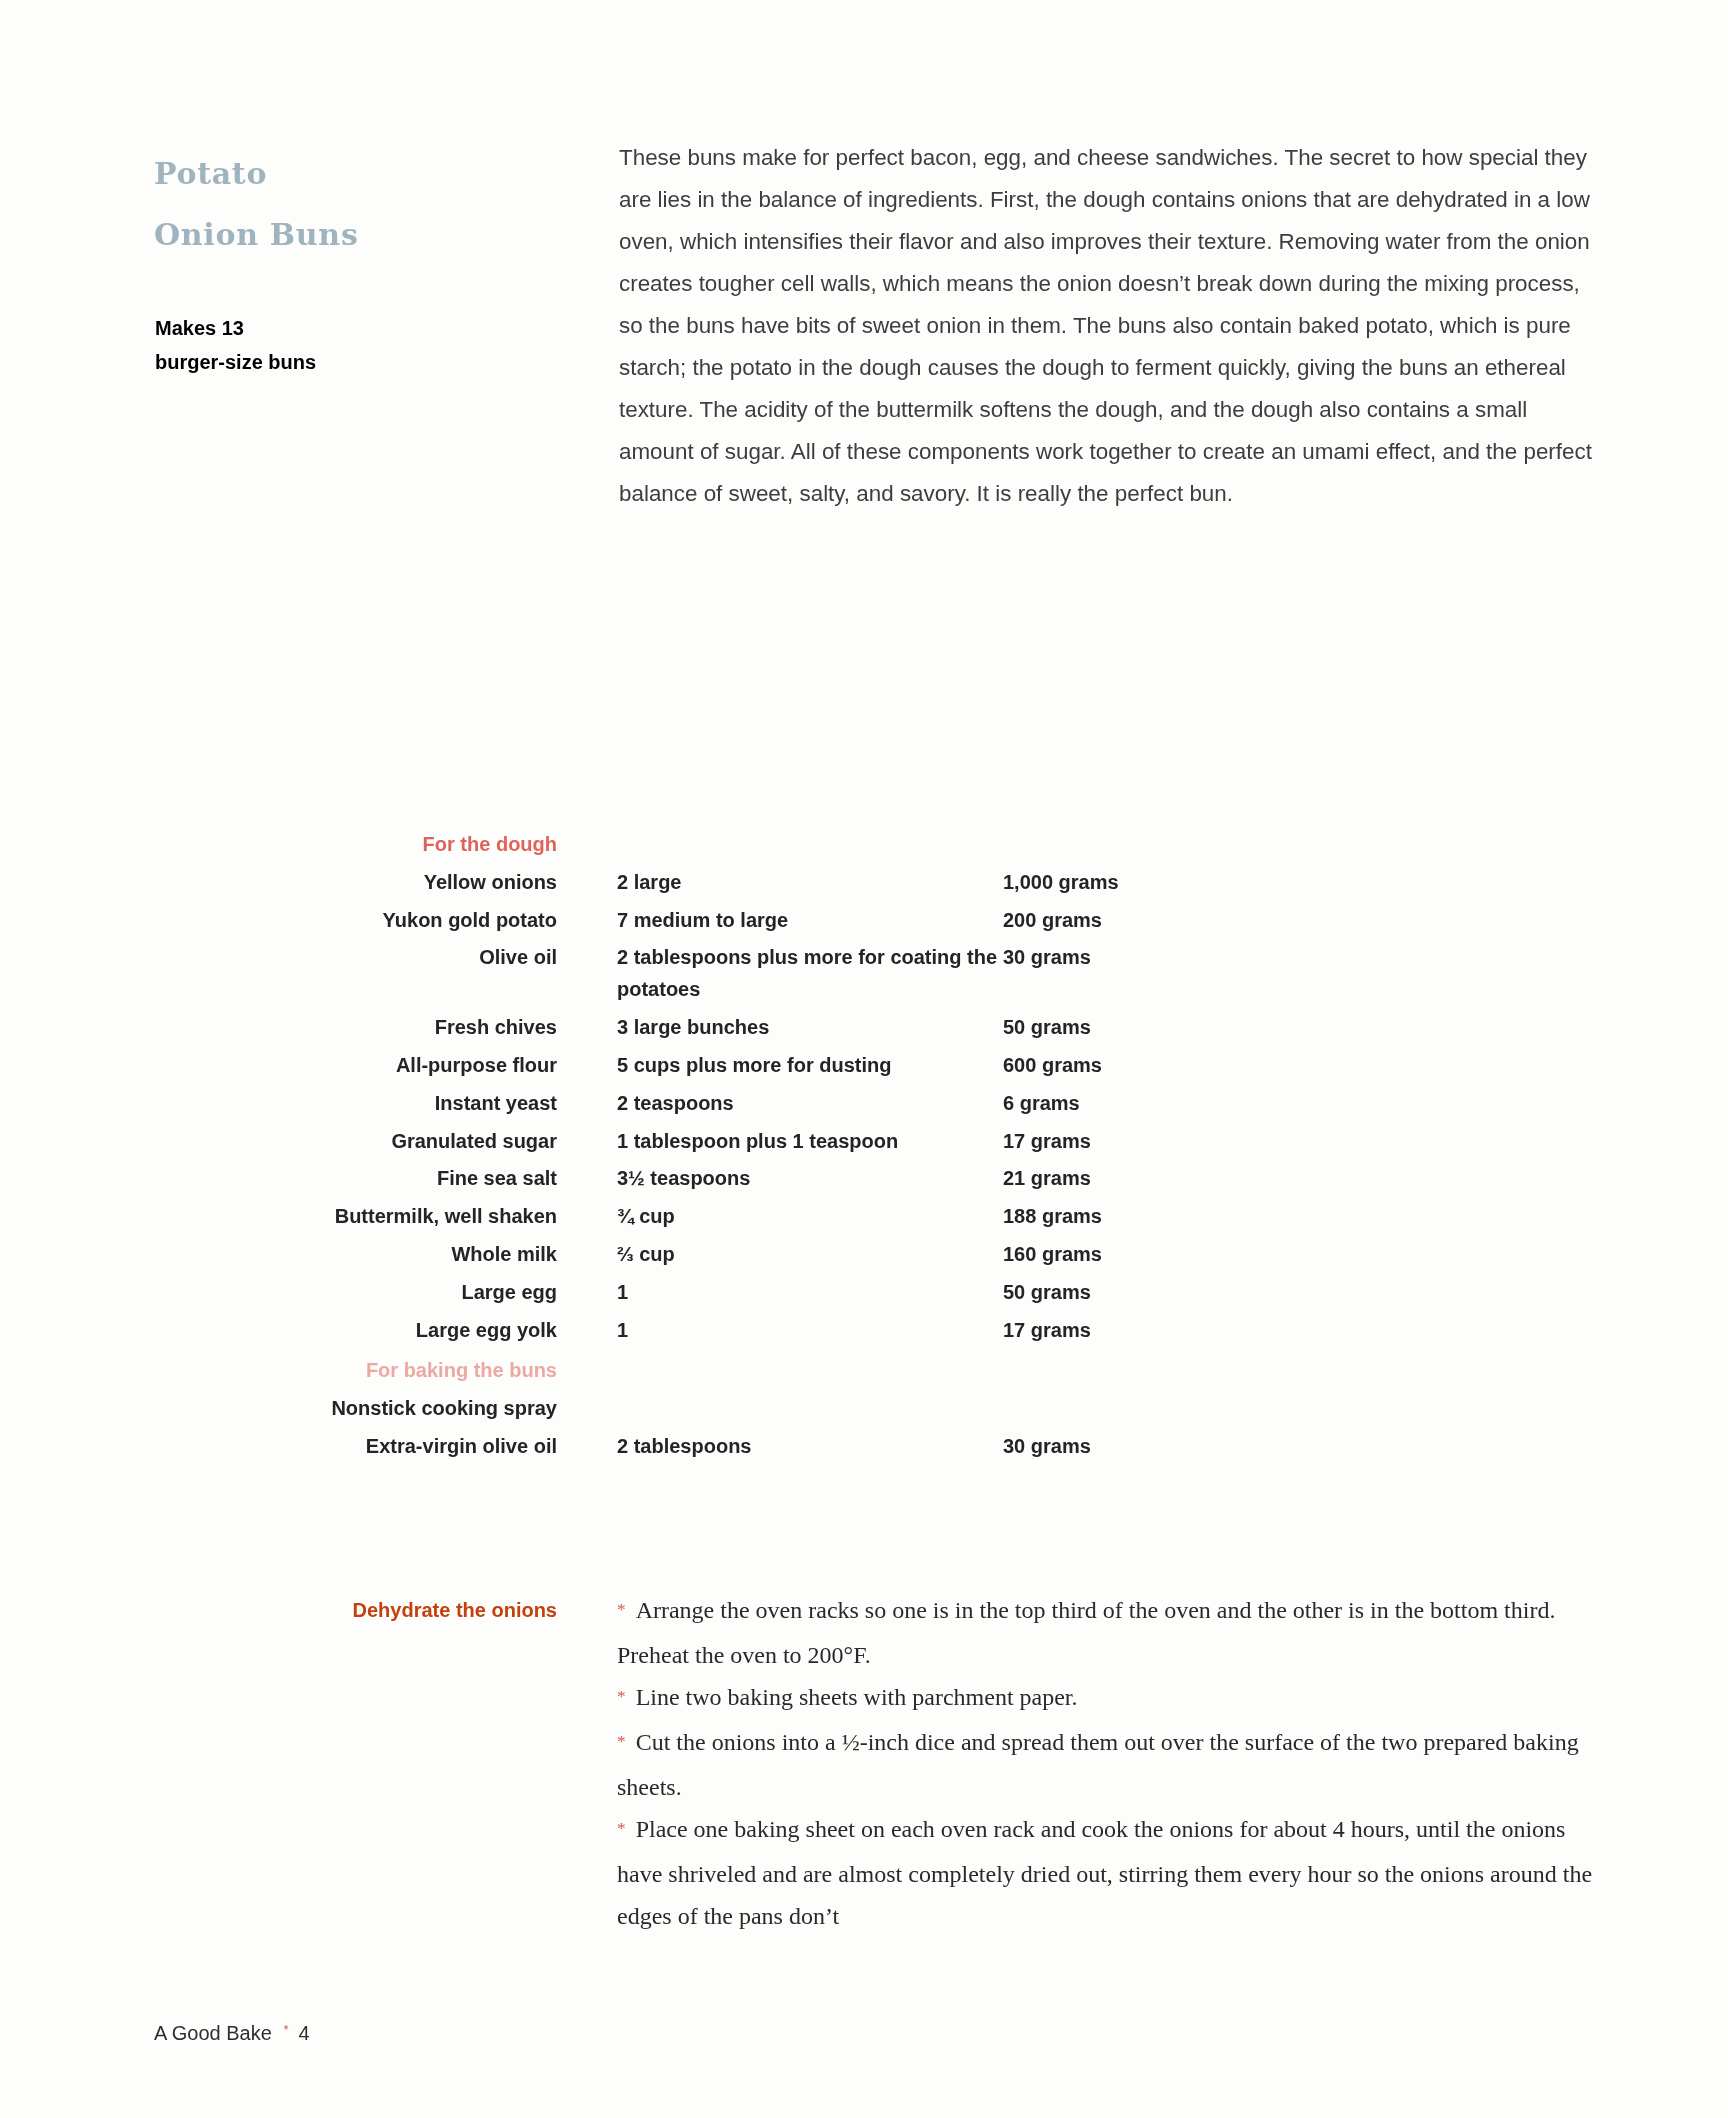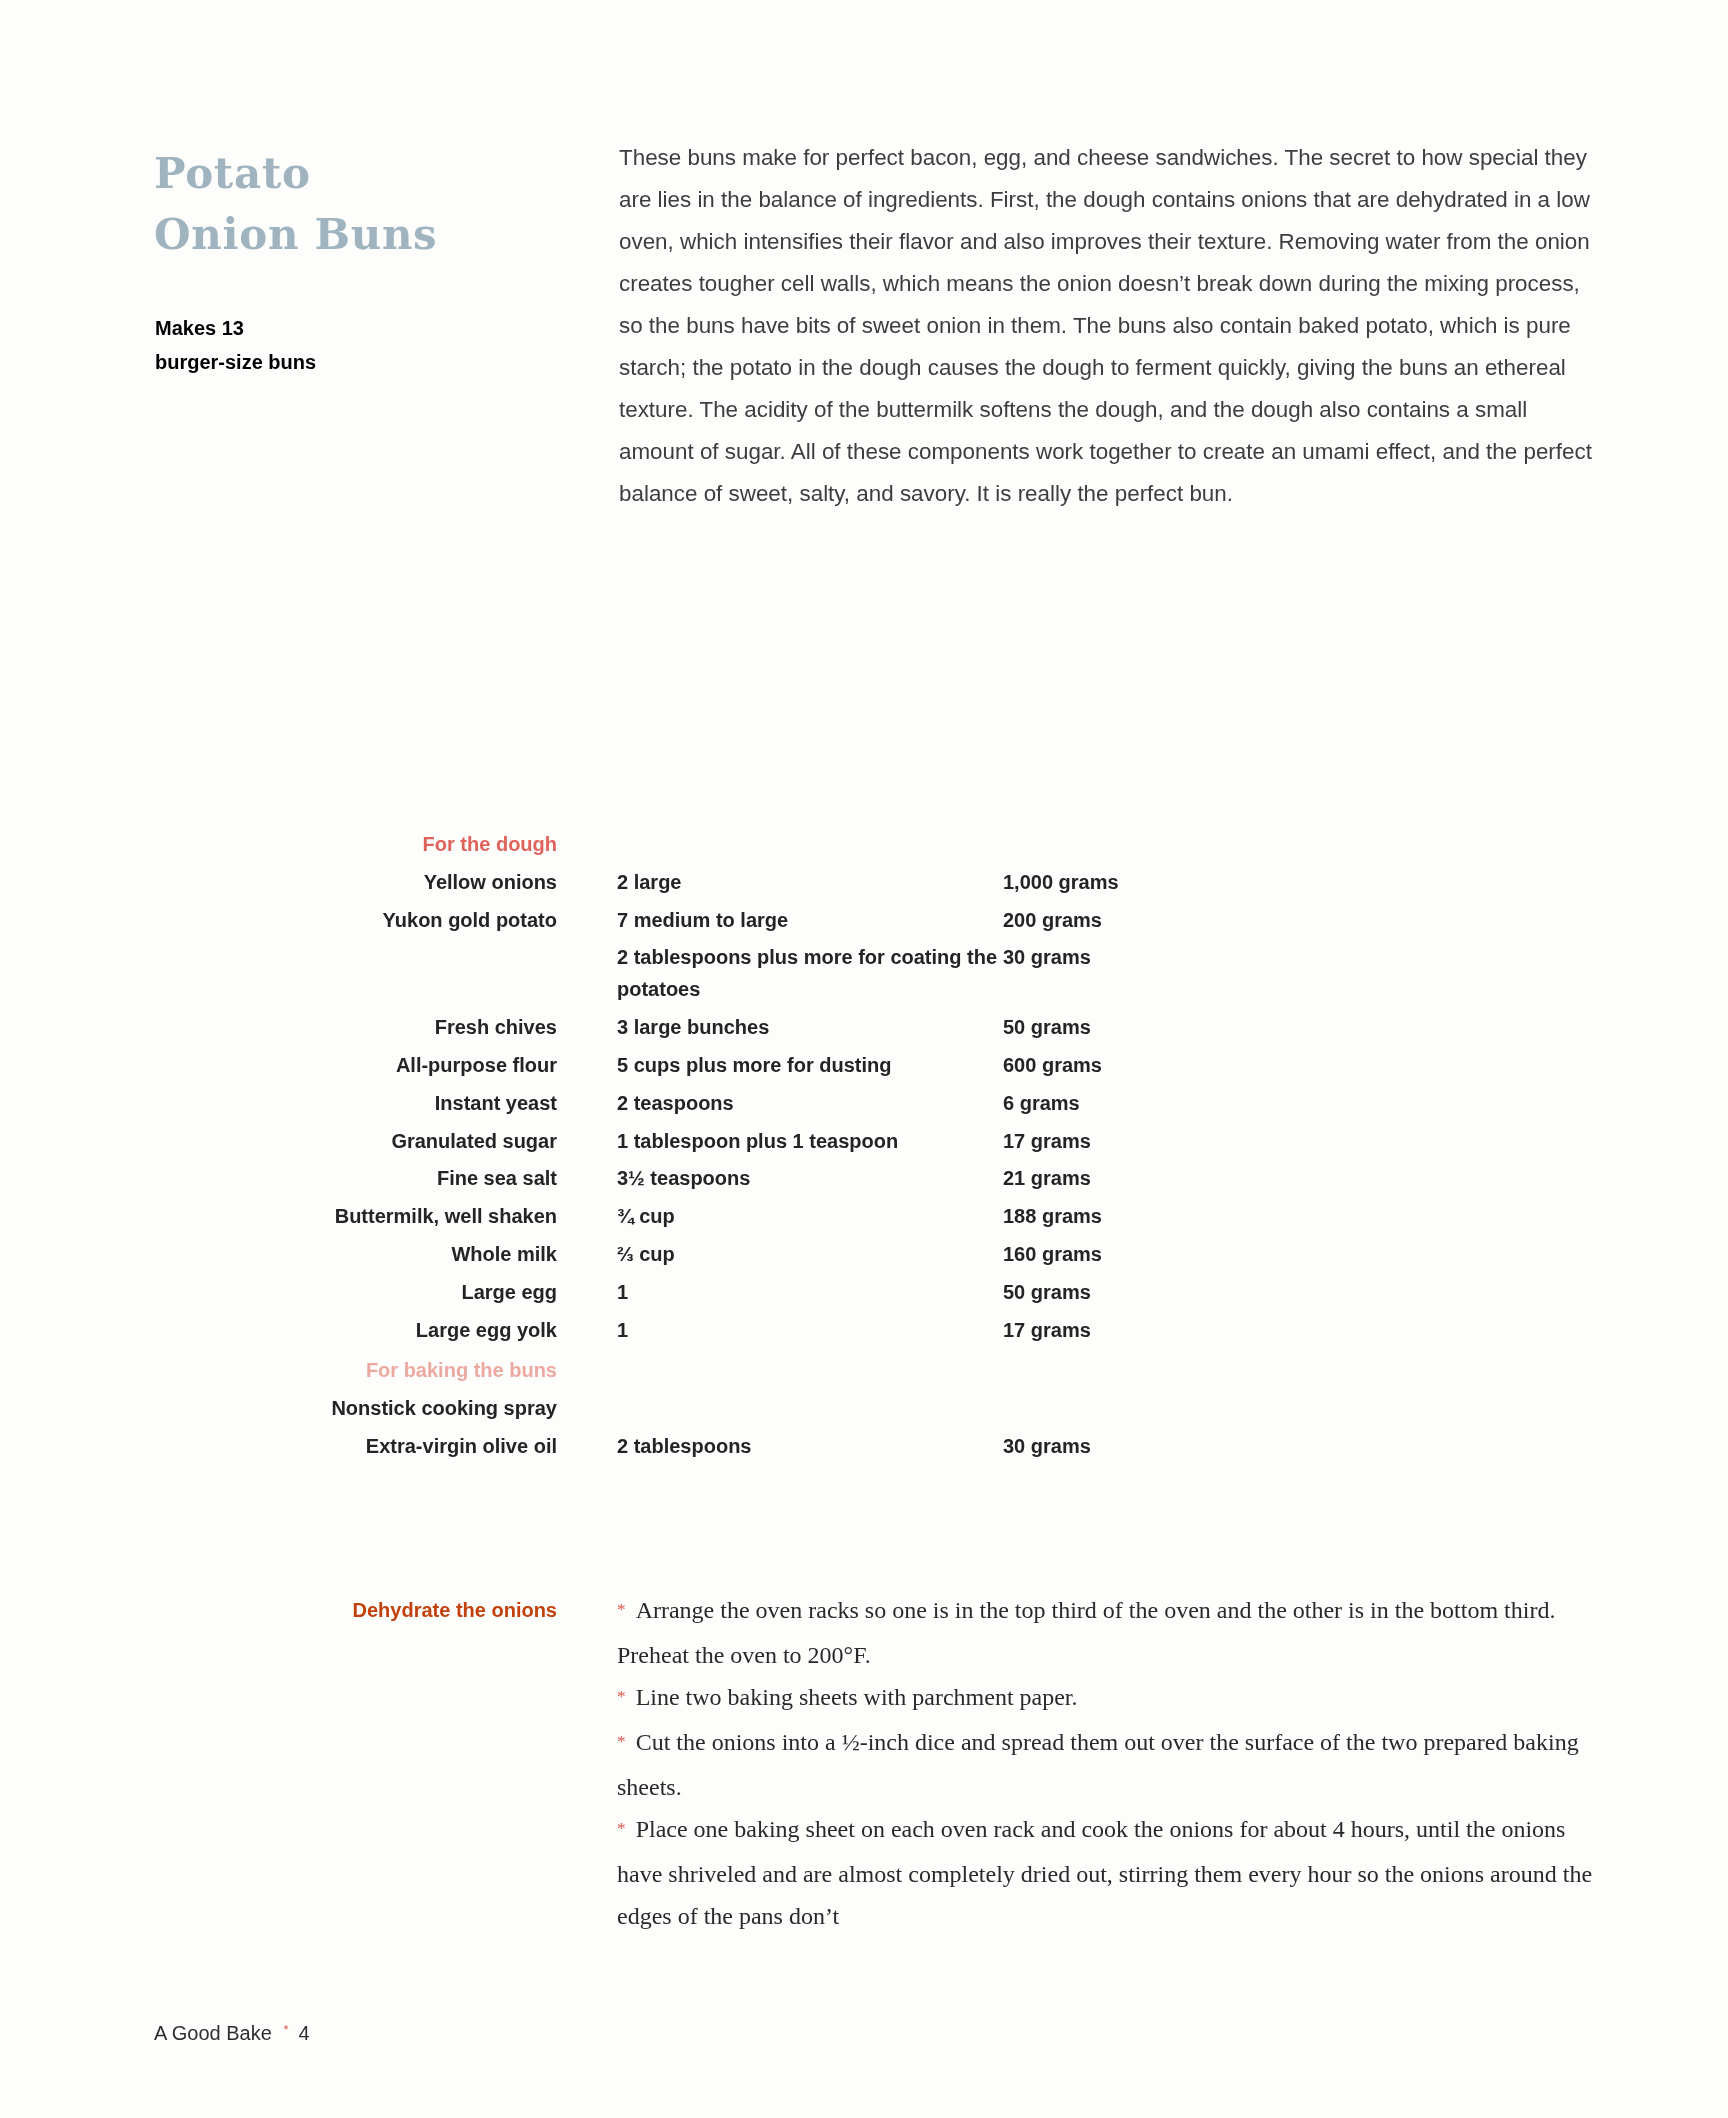--- a/index.html
+++ b/index.html
@@ -14,21 +14,21 @@
     color: #2e2e2e;
   }
 
   
   .recipe-title {
     position: absolute;
     left: 154px;
     top: 143px;
     font-family: "DejaVu Serif", serif;
     font-weight: bold;
-    font-size: 42px;
+    font-size: 30px;
     line-height: 61px;
     color: #9fb4bf;
     letter-spacing: 0.7px;
   }
 
   
   .yield {
     position: absolute;
     left: 155px;
     top: 311px;
@@ -153,20 +153,21 @@
     <div class="ing-section-header">For the dough</div>
 
     <div class="ing-name">Yellow onions</div>
     <div class="ing-qty">2 large</div>
     <div class="ing-grams">1,000 grams</div>
 
     <div class="ing-name">Yukon gold potato</div>
     <div class="ing-qty">7 medium to large</div>
     <div class="ing-grams">200 grams</div>
 
+    <div class="ing-name">Olive oil</div>
     <div class="ing-qty">2 tablespoons plus more for coating the potatoes</div>
     <div class="ing-grams">30 grams</div>
 
     <div class="ing-name">Fresh chives</div>
     <div class="ing-qty">3 large bunches</div>
     <div class="ing-grams">50 grams</div>
 
     <div class="ing-name">All-purpose flour</div>
     <div class="ing-qty">5 cups plus more for dusting</div>
     <div class="ing-grams">600 grams</div>

